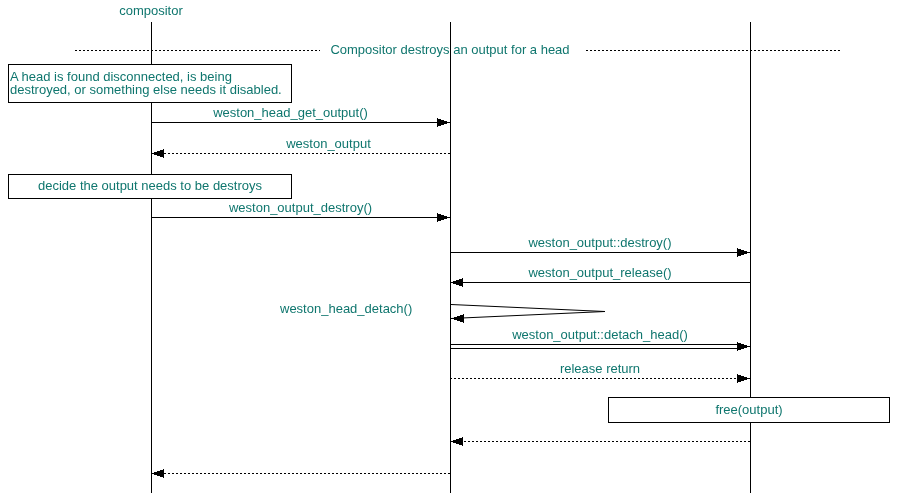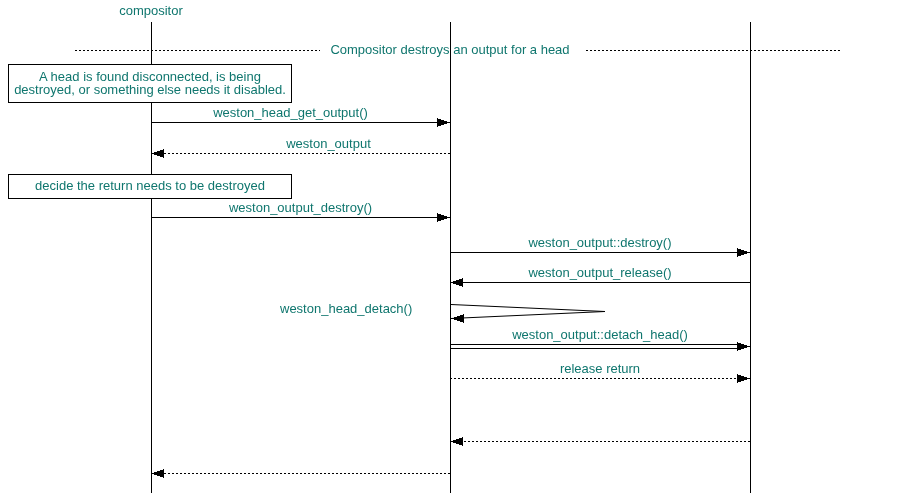--- a/index.html
+++ b/index.html
@@ -20,21 +20,20 @@
     text-align: center;
     white-space: nowrap;
   }
   .plabel { top: 4px; height: 16px; }
   .note {
     position: absolute;
     border: 1px solid #000000;
     background: #ffffff;
     font-size: 13px;
     line-height: 12.5px;
-    text-align: center;
     display: flex;
     align-items: center;
     justify-content: center;
     box-sizing: border-box;
     padding: 1px 1px;
   }
   .mlabel {
     position: absolute;
     font-size: 13px;
     line-height: 14px;
@@ -90,21 +89,24 @@
   </svg>
 
   <div class="txt plabel" style="left:76px; width:150px;">compositor</div>
 
   <div class="txt" style="left:250px; top:43px; width:400px;">Compositor destroys an output for a head</div>
 
   <div class="note" style="left:8px; top:64px; width:284px; height:39px;">
     <span>A head is found disconnected, is being destroyed, or something else needs it disabled.</span>
   </div>
   <div class="note" style="left:8px; top:174px; width:284px; height:25px;">
-    <span>decide the return needs to be destroyed</span>
+    <span>decide the output needs to be destroys</span>
+  </div>
+  <div class="note" style="left:608px; top:397px; width:282px; height:26px;">
+    <span>free(output)</span>
   </div>
 
   <div class="mlabel" style="left:141px; top:106px; width:299px;">weston_head_get_output()</div>
   <div class="mlabel" style="left:151px; top:137px; width:299px;margin-left:28px;">weston_output</div>
   <div class="mlabel" style="left:151px; top:201px; width:299px;">weston_output_destroy()</div>
   <div class="mlabel" style="left:450px; top:236px; width:300px;">weston_output::destroy()</div>
   <div class="mlabel" style="left:450px; top:266px; width:300px;">weston_output_release()</div>
   <div class="mlabel right" style="left:280px; top:302px; width:166px;">weston_head_detach()</div>
   <div class="mlabel" style="left:450px; top:328px; width:300px;">weston_output::detach_head()</div>
   <div class="mlabel" style="left:450px; top:362px; width:300px;">release return</div>

